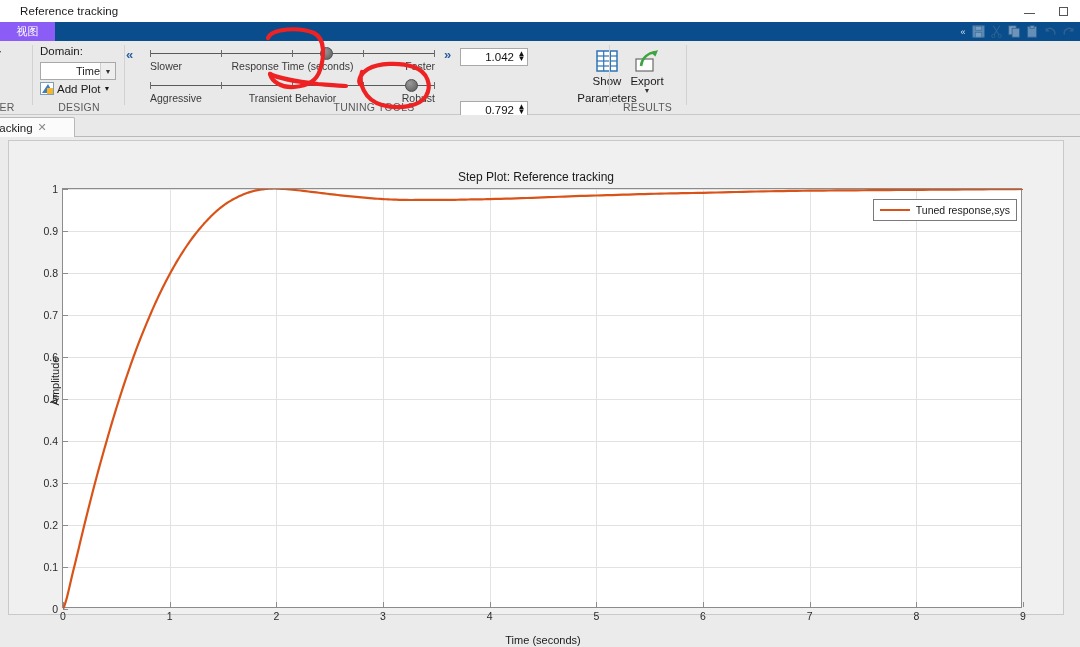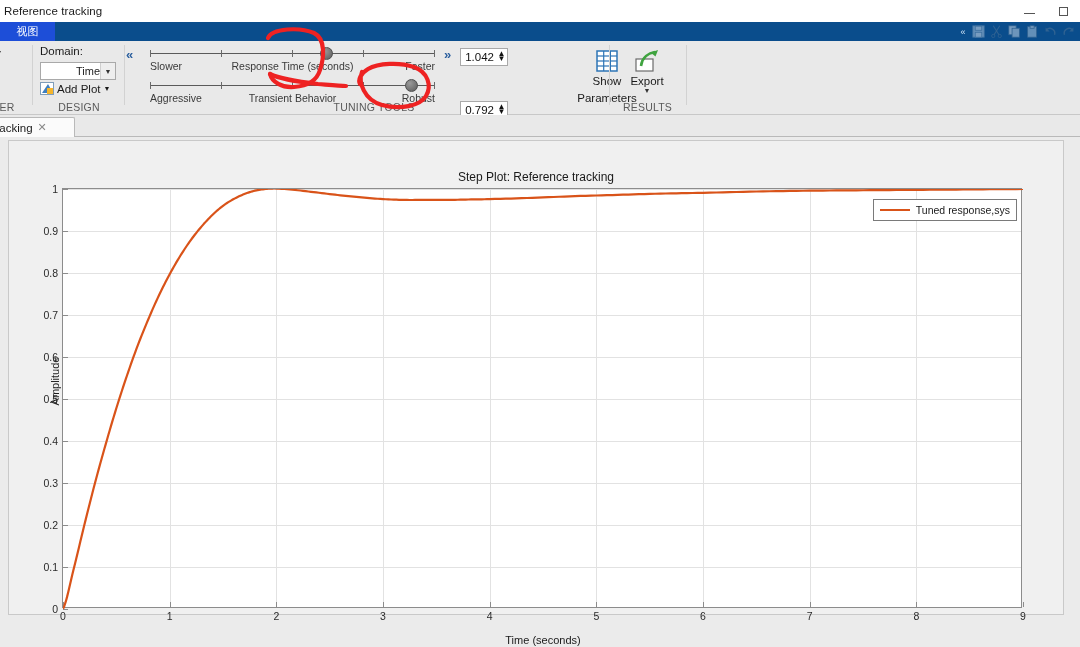--- a/index.html
+++ b/index.html
@@ -10,40 +10,40 @@
     overflow: hidden;
   }
   #app { position: relative; width: 1080px; height: 647px; background:#fff; }
 
   
   .titlebar {
     position:absolute; left:0; top:0; width:1080px; height:22px;
     background:#ffffff; display:flex; align-items:center;
   }
   .titlebar .title {
-    font-size: 11.5px; color:#1a1a1a; padding-left:4px; letter-spacing:.1px;
+    font-size: 11.5px; color:#1a1a1a; padding-left:20px; letter-spacing:.1px;
   }
   .win-controls {
     position:absolute; right:0; top:0; height:22px; display:flex; align-items:flex-start;
   }
   .win-btn {
     width:34px; height:22px; display:flex; align-items:center; justify-content:center;
     color:#4a4a4a; font-size:12px; line-height:1;
   }
   .win-btn .dash { width:11px; height:1px; background:#555; display:block; margin-top:5px;}
   .win-btn .sq { width:9px; height:9px; border:1px solid #555; display:block; }
 
   
   .ribbon-header {
     position:absolute; left:0; top:22px; width:1080px; height:19px;
     background:#0a4d8c;
   }
   .ribbon-tab-active {
     position:absolute; left:0; top:0; width:55px; height:19px;
-    background:#1d4ed8; color:#fff; font-size:11px;
+    background:#8b5cf6; color:#fff; font-size:11px;
     display:flex; align-items:center; justify-content:center;
   }
   .qat {
     position:absolute; right:4px; top:1px; height:17px;
     display:flex; align-items:center; gap:3px;
   }
   .qat .qbtn {
     width:15px; height:15px; opacity:.45;
     display:flex; align-items:center; justify-content:center;
   }
@@ -114,21 +114,21 @@
   .sld-tick { position:absolute; width:1px; height:7px; background:#6a6a6a; top:-3px; }
   .sld-knob {
     position:absolute; width:13px; height:13px; border-radius:50%;
     background:radial-gradient(circle at 35% 30%, #9a9a9a, #6e6e6e 70%, #5a5a5a);
     border:1px solid #4f4f4f; top:-6px;
   }
   .sld-txt { position:absolute; font-size:10.5px; color:#3a3a3a; white-space:nowrap; }
 
   
   .spin {
-    position:absolute; width:48px; height:18px; background:#fff;
+    position:absolute; width:68px; height:18px; background:#fff;
     border:1px solid #a9a9a9; display:flex; align-items:center;
   }
   .spin .sp-val {
     flex:1; text-align:right; padding-right:2px; font-size:11.5px; color:#111;
   }
   .spin .sp-btns {
     width:11px; height:100%; display:flex; flex-direction:column;
     align-items:center; justify-content:center; color:#111; line-height:.62; font-size:8px;
   }
 

